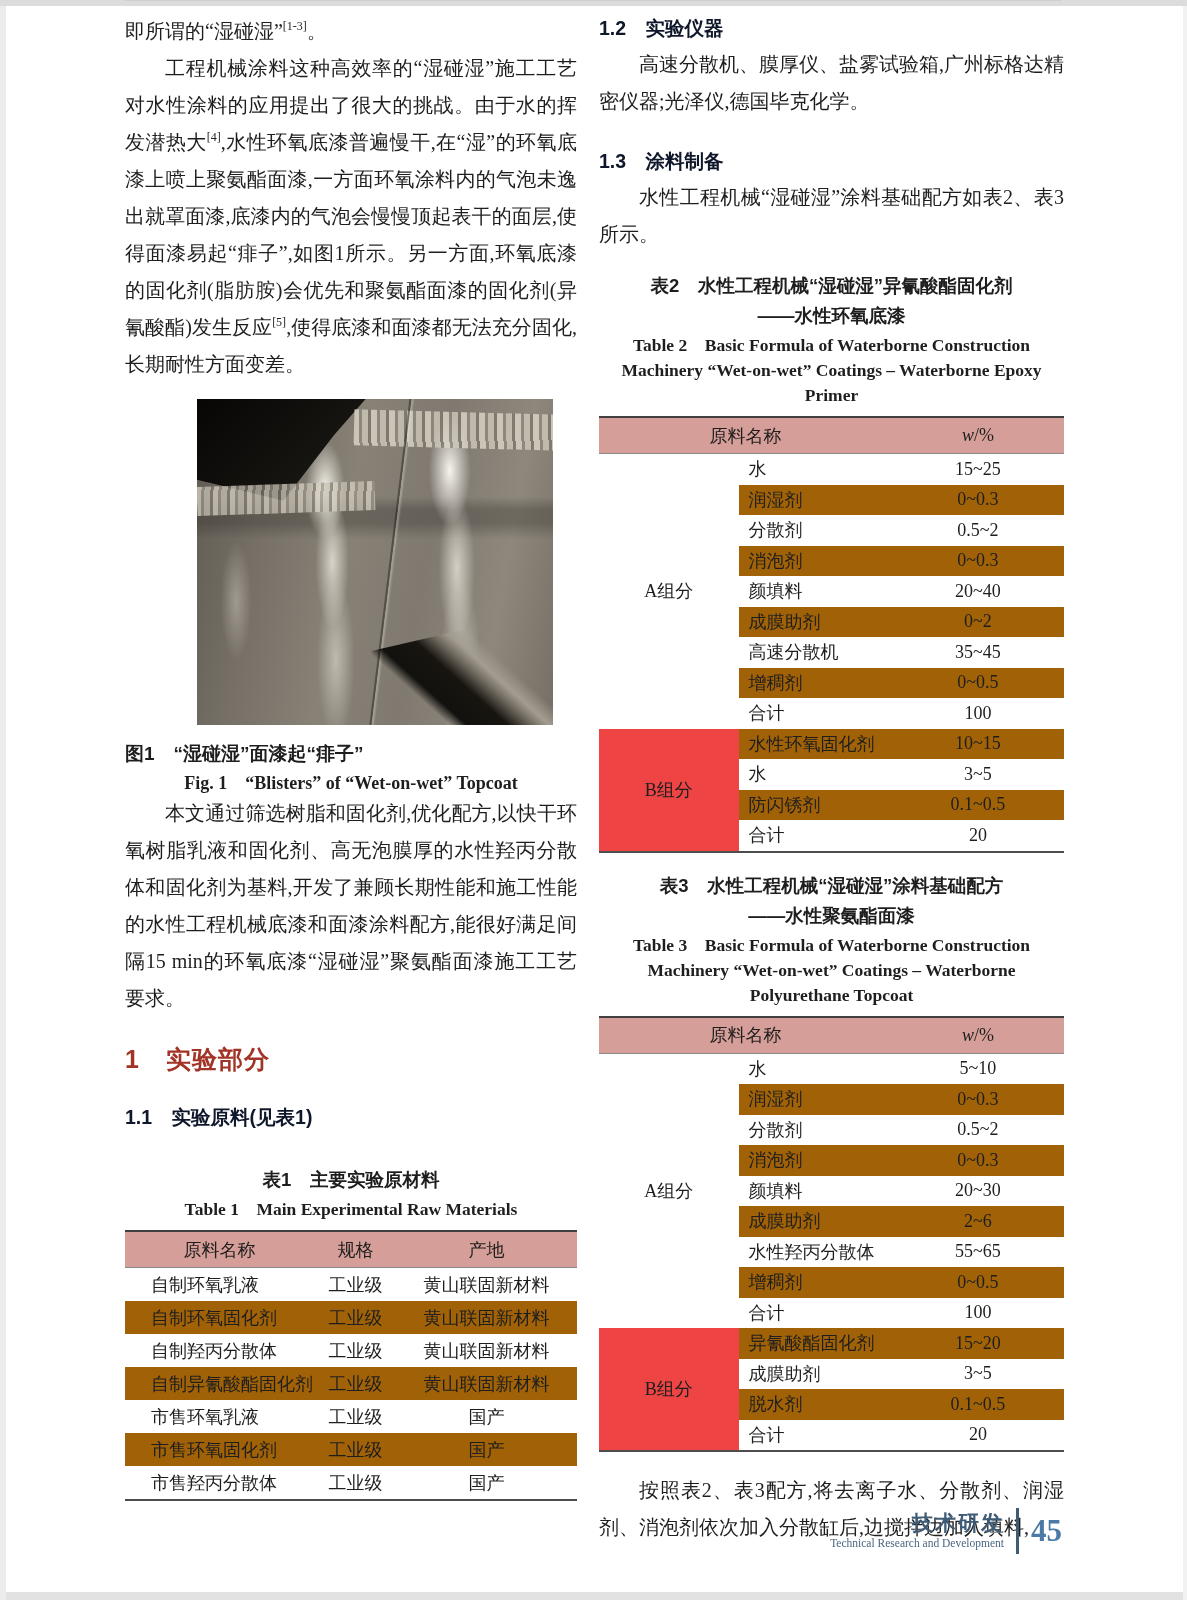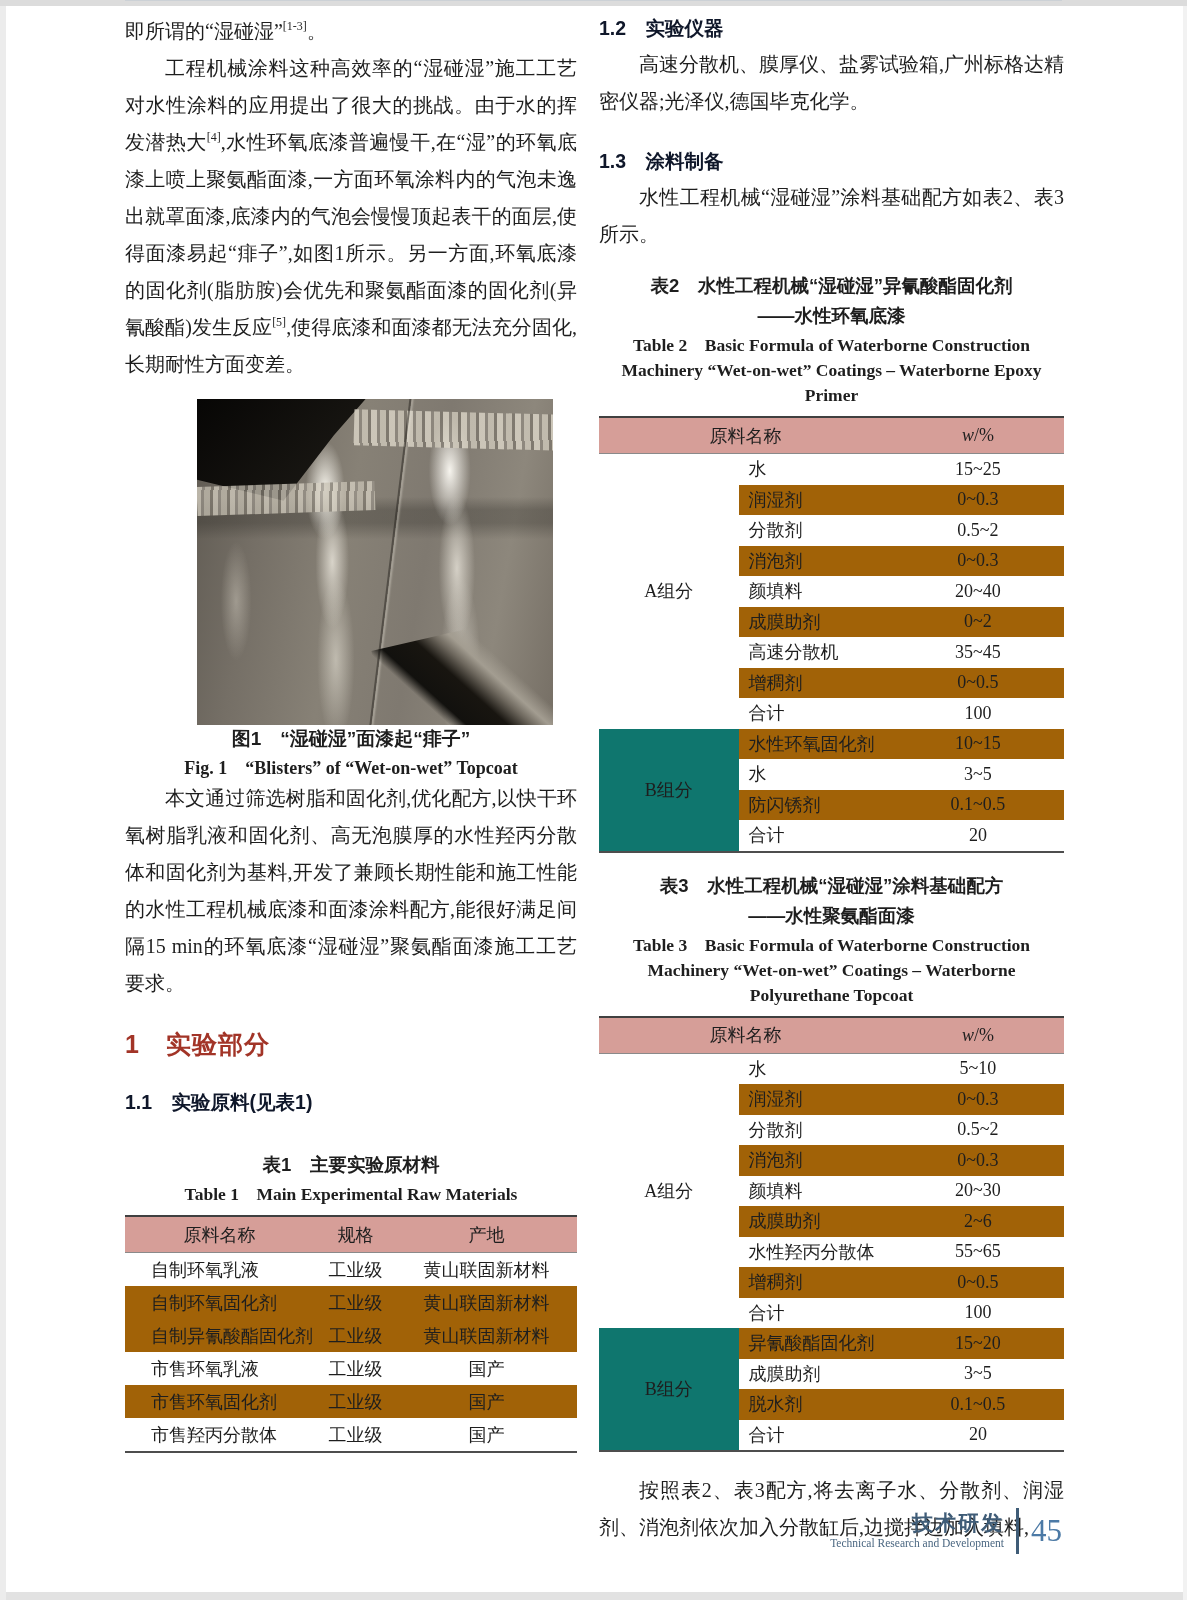--- a/index.html
+++ b/index.html
@@ -62,21 +62,21 @@
   .photo::before{
     content:"";position:absolute;left:0;top:0;width:64%;height:40%;
     background:linear-gradient(135deg,#070605,#181612 55%,#262319 80%,#332f26);
     clip-path:polygon(0 0, 74% 0, 60% 28%, 38% 78%, 0 62%);
   }
   .photo::after{
     content:"";position:absolute;right:-8%;bottom:-6%;width:56%;height:36%;transform:rotate(-13deg);
     background:linear-gradient(55deg, rgba(0,0,0,0) 28%, #12110e 33%, #181510 45%, #6e685e 52%, #a39d91 57%, rgba(0,0,0,0) 64%);
   }
   .fig-cap-cn{
-    margin-top:1px;text-align:center;font-weight:bold;font-size:19px;
+    margin-top:16px;font-weight:bold;font-size:19px;
     font-family:"Liberation Sans","DejaVu Sans",sans-serif;
   }
   .fig-cap-en{margin-top:4px;text-align:center;font-weight:bold;font-size:18px;}
   .after-fig{margin-top:26px;}
   
   .tbl-cap{margin-top:34px;text-align:center;}
   .tbl-cap.tight{margin-top:18px;}
   .tbl-cap .cn{
     font-family:"Liberation Sans","DejaVu Sans",sans-serif;font-weight:bold;
     font-size:18.5px;line-height:30px;
@@ -86,21 +86,21 @@
   table.paper{
     border-collapse:collapse;width:100%;margin-top:8px;
     border-top:2px solid #404040;border-bottom:2px solid #4d4d4d;
   }
   table.paper th{
     background:#d69e98;font-weight:normal;font-size:18px;height:33px;
     border-bottom:1px solid #8a8a8a;
   }
   table.paper td{font-size:18px;vertical-align:middle;}
   tr.sh td, td.sh{background:#a16207;}
-  td.gcell-b{background:#0f766e;}
+  td.gcell-b{background:#ef4444;}
   
   .t1 td{height:31px;}
   .t1 .c1{width:42%;text-align:left;padding-left:26px;}
   .t1 th.c1{text-align:center;padding-left:0;}
   .t1 .c2{width:18%;text-align:center;}
   .t1 .c3{width:40%;text-align:center;}
   
   .t23 td{height:28.5px;font-size:17.5px;}
   .t23 .gcol{width:30%;text-align:center;}
   .t23 .ncol{width:33%;text-align:left;padding-left:10px;}
@@ -111,21 +111,21 @@
   .footer{
     position:absolute;right:125px;bottom:46px;display:flex;align-items:center;gap:12px;
   }
   .footer-text{text-align:right;color:#3f5c77;}
   .footer-cn{
     font-family:"Liberation Sans","DejaVu Sans",sans-serif;font-weight:bold;
     font-size:21px;line-height:24px;letter-spacing:2px;
   }
   .footer-en{font-size:11.5px;line-height:16px;color:#4a6680;}
   .footer-bar{width:3px;height:46px;background:#3f5c77;}
-  .footer-num{font-size:31px;color:#4c7aa6;font-family:"Liberation Serif","DejaVu Serif",serif;}
+  .footer-num{font-size:31px;color:#4c7aa6;font-family:"Liberation Serif","DejaVu Serif",serif;font-weight:bold;}
 </style>
 </head>
 <body>
 
 <div class="page">
 
   <div class="head-rule"></div>
 
   <div class="content">
 
@@ -167,20 +167,25 @@
           <tr>
               <td class="c1">自制环氧乳液</td>
               <td class="c2">工业级</td>
               <td class="c3">黄山联固新材料</td>
             </tr>
           <tr class="sh">
               <td class="c1">自制环氧固化剂</td>
               <td class="c2">工业级</td>
               <td class="c3">黄山联固新材料</td>
             </tr>
+          <tr>
+              <td class="c1">自制羟丙分散体</td>
+              <td class="c2">工业级</td>
+              <td class="c3">黄山联固新材料</td>
+            </tr>
           <tr class="sh">
               <td class="c1">自制异氰酸酯固化剂</td>
               <td class="c2">工业级</td>
               <td class="c3">黄山联固新材料</td>
             </tr>
           <tr>
               <td class="c1">市售环氧乳液</td>
               <td class="c2">工业级</td>
               <td class="c3">国产</td>
             </tr>

